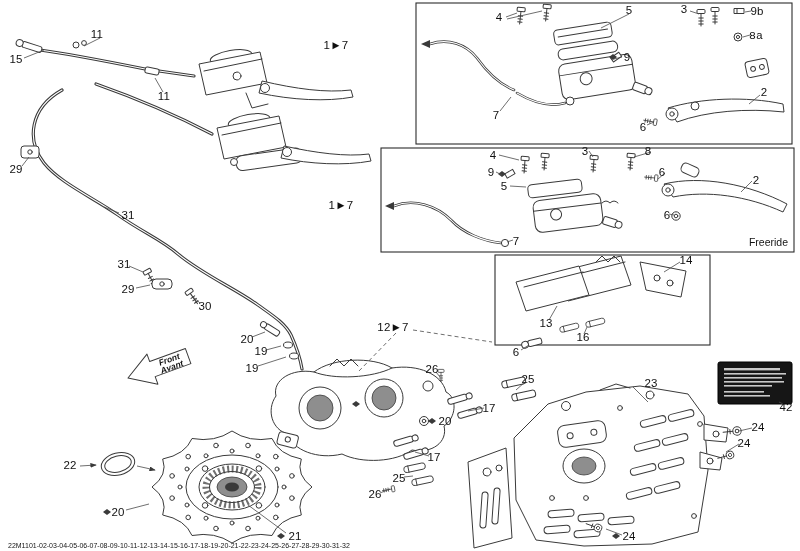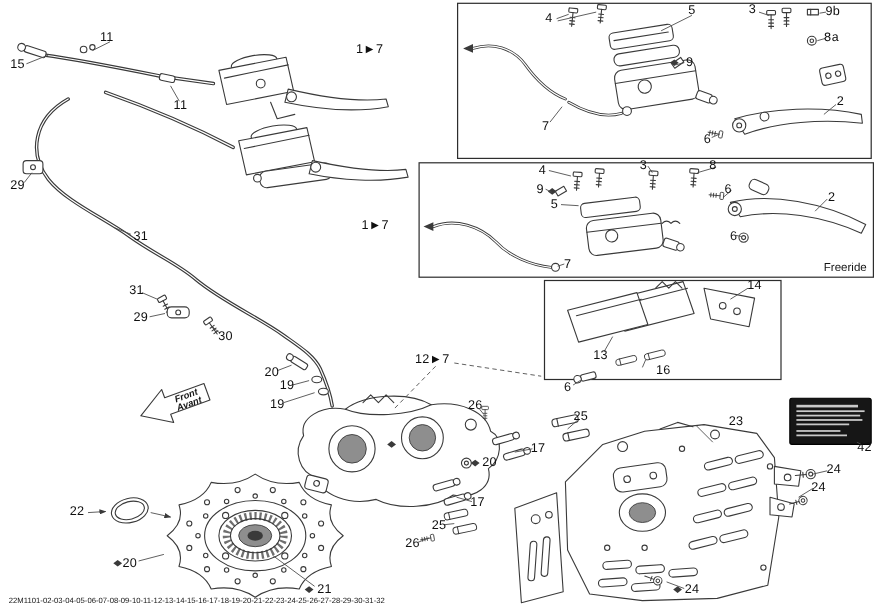--- a/index.html
+++ b/index.html
@@ -409,27 +409,27 @@
       <div class="callout" style="left: 585px; top: 151px;">3</div>
       <div class="callout" style="left: 648px; top: 151px;">8</div>
       <div class="callout" style="left: 491px; top: 172px;">9</div>
       <div class="callout" style="left: 504px; top: 186px;">5</div>
       <div class="callout" style="left: 662px; top: 172px;">6</div>
       <div class="callout" style="left: 756px; top: 180px;">2</div>
       <div class="callout" style="left: 667px; top: 215px;">6</div>
       <div class="callout" style="left: 516px; top: 241px;">7</div>
       <div class="callout" style="left: 686px; top: 260px;">14</div>
       <div class="callout" style="left: 546px; top: 323px;">13</div>
-      <div class="callout" style="left: 583px; top: 337px; margin-left: 20px;">16</div>
+      <div class="callout" style="left: 583px; top: 337px;">16</div>
       <div class="callout" style="left: 516px; top: 352px;">6</div>
       <div class="callout" style="left: 432px; top: 369px;">26</div>
       <div class="callout" style="left: 528px; top: 379px;">25</div>
       <div class="callout" style="left: 489px; top: 408px;">17</div>
       <div class="callout" style="left: 445px; top: 421px;">20</div>
-      <div class="callout" style="left: 669px; top: 383px;">23</div>
+      <div class="callout" style="left: 651px; top: 383px;">23</div>
       <div class="callout" style="left: 786px; top: 407px;">42</div>
       <div class="callout" style="left: 758px; top: 427px;">24</div>
       <div class="callout" style="left: 744px; top: 443px;">24</div>
       <div class="callout" style="left: 70px; top: 465px;">22</div>
       <div class="callout" style="left: 434px; top: 457px;">17</div>
       <div class="callout" style="left: 399px; top: 478px;">25</div>
       <div class="callout" style="left: 375px; top: 494px;">26</div>
       <div class="callout" style="left: 118px; top: 512px;">20</div>
       <div class="callout" style="left: 295px; top: 536px;">21</div>
       <div class="callout" style="left: 629px; top: 536px;">24</div>

